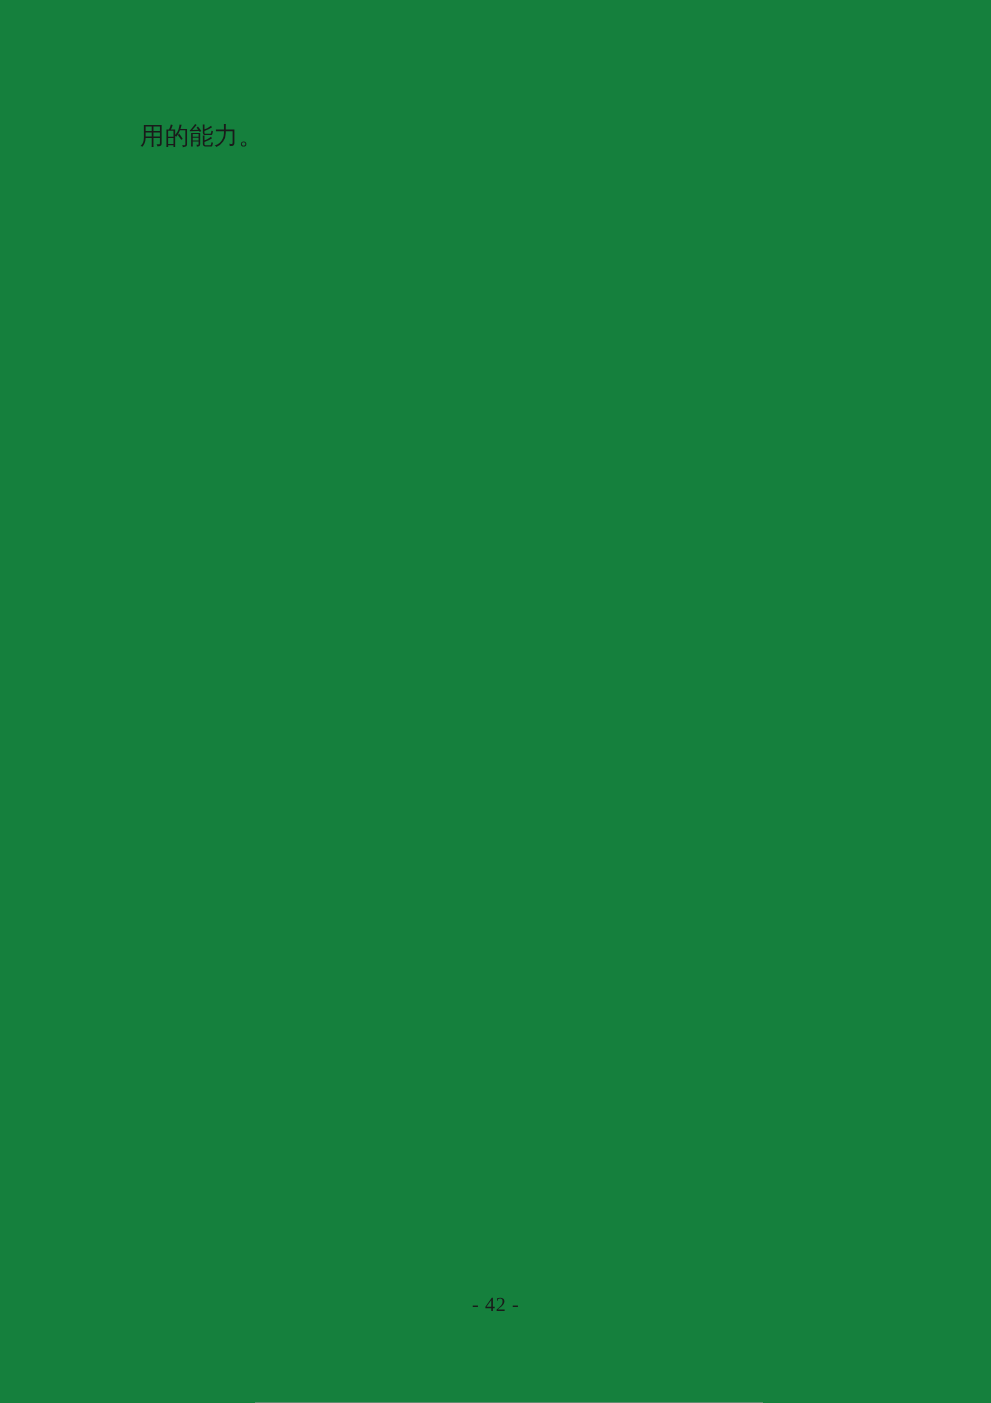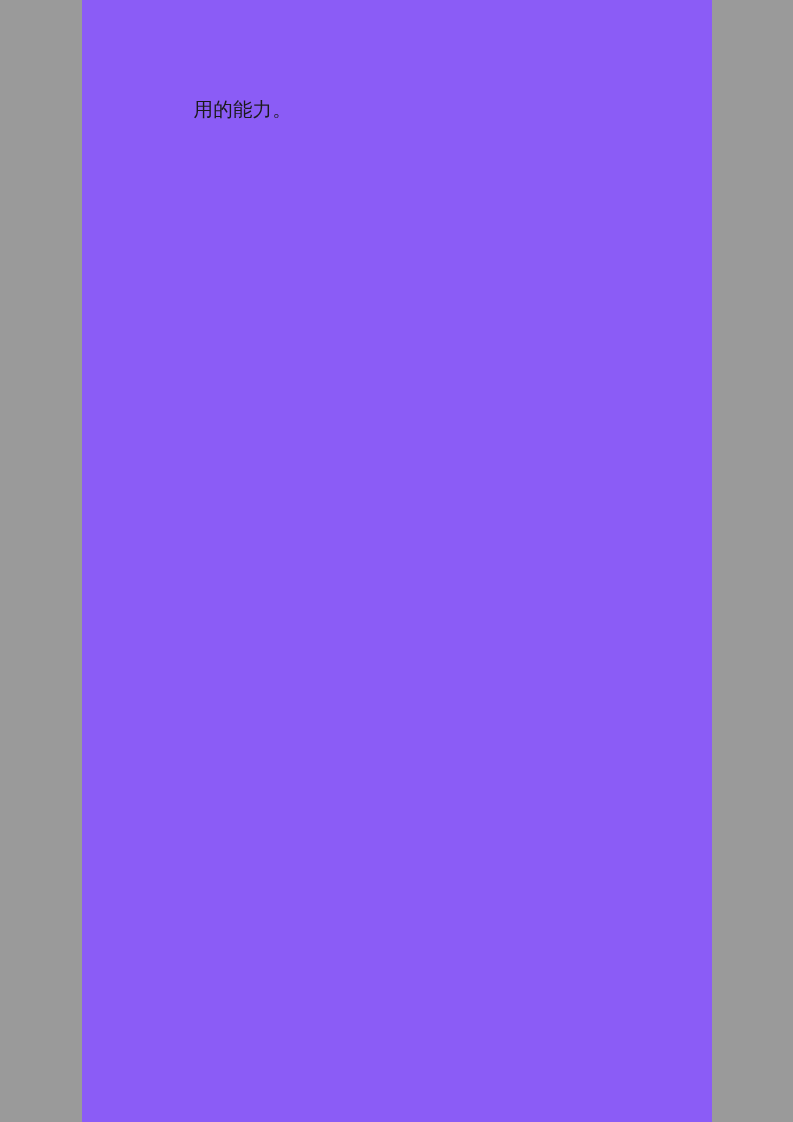--- a/index.html
+++ b/index.html
@@ -1,23 +1,23 @@
 <!DOCTYPE html>
 <html><head>
 <meta charset="utf-8">
 <style>
   html, body {
     margin: 0;
     padding: 0;
     background: #9a9a9a;
   }
   .page {
-    width: 630px;
+    width: 793px;
     height: 1122px;
-    background: #8b5cf6;
+    background: #15803d;
     position: relative;
     margin: 0 auto;
     box-sizing: border-box;
     overflow: hidden;
   }
   .content {
     position: absolute;
     left: 112px;
     top: 88px;
     width: 570px;
@@ -49,13 +49,16 @@
     letter-spacing: 0.5px;
   }
 </style>
 </head>
 <body>
 
 <div class="page">
   <div class="content">
     <p class="para">用的能力。</p>
   </div>
+  <div class="footer">
+    <span>- 42 -</span>
+  </div>
 </div>
 
 </body></html>

